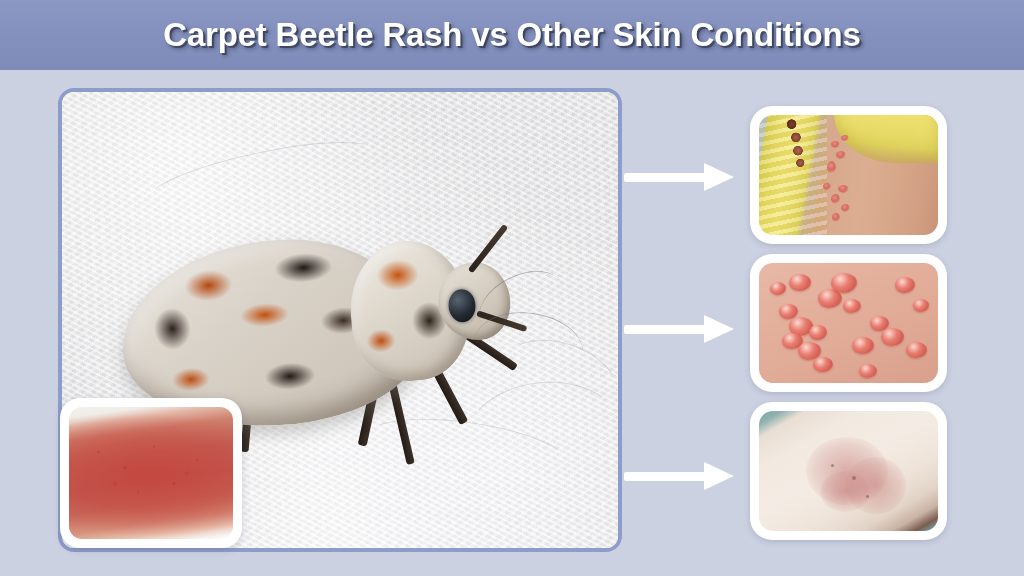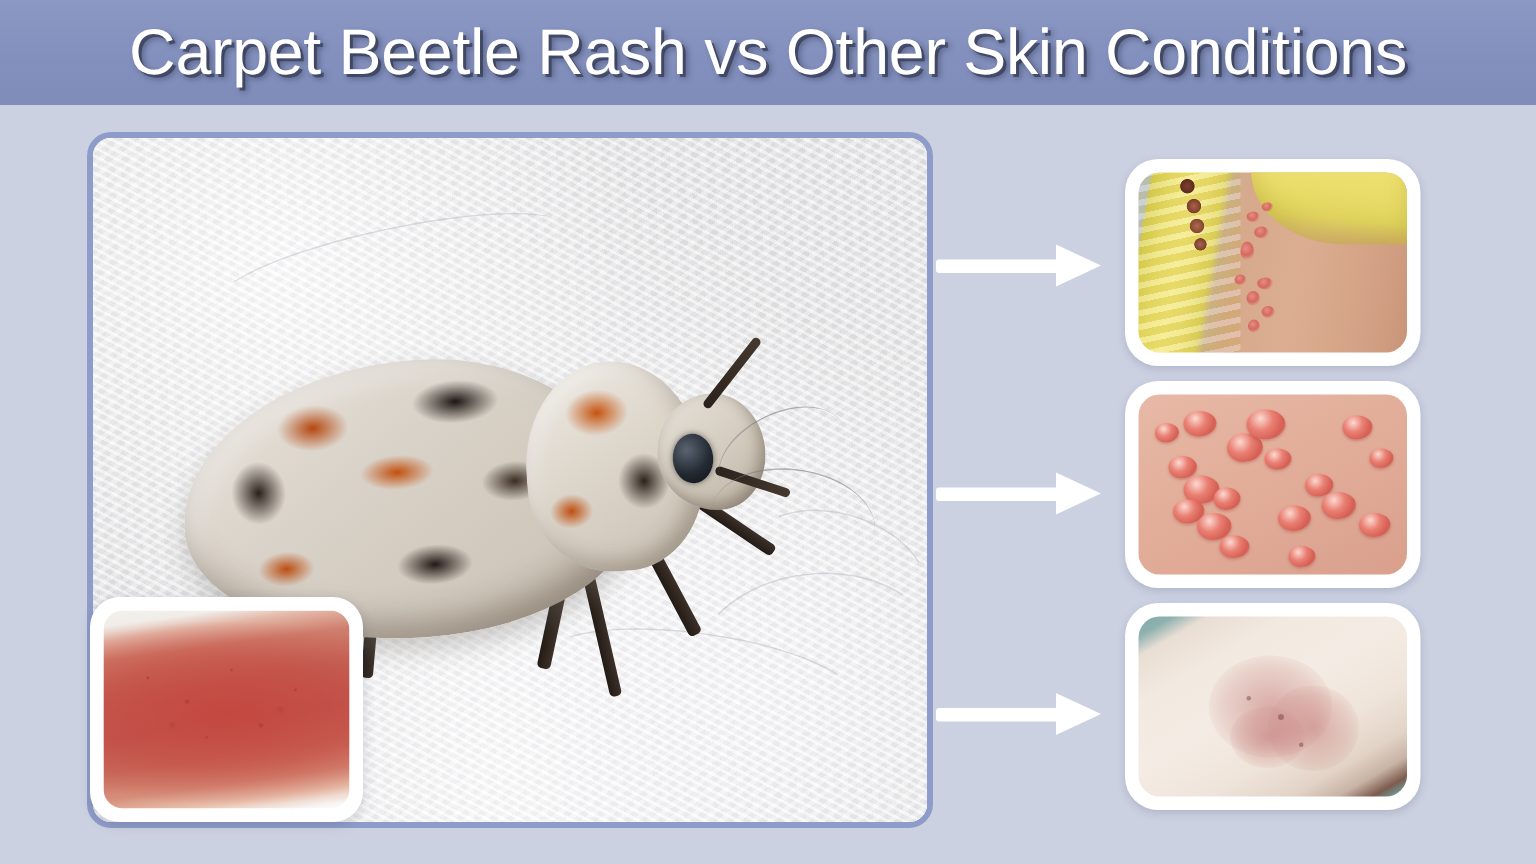--- a/index.html
+++ b/index.html
@@ -22,22 +22,22 @@
     position: absolute;
     left: 0; top: 0;
     width: 1024px;
     height: 70px;
     background: linear-gradient(180deg, #8b98c4 0%, #8390bd 55%, #7f8cba 100%);
     display: flex;
     align-items: center;
     justify-content: center;
   }
   .header-title {
-    font-size: 43px;
-    font-weight: normal;
+    font-size: 33px;
+    font-weight: bold;
     color: #ffffff;
     letter-spacing: -0.2px;
     white-space: nowrap;
     text-shadow:
        2px 2px 0 rgba(35,40,60,0.55),
        3px 3px 4px rgba(25,30,50,0.45);
   }
 
   
   .stage {

